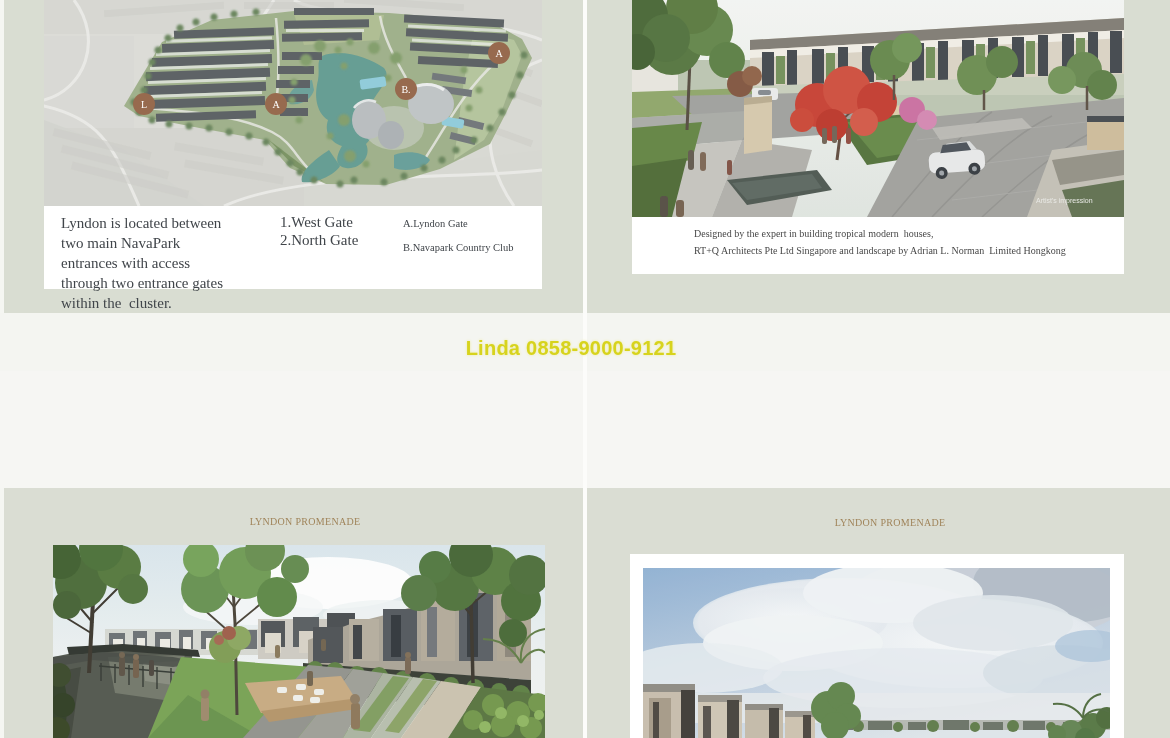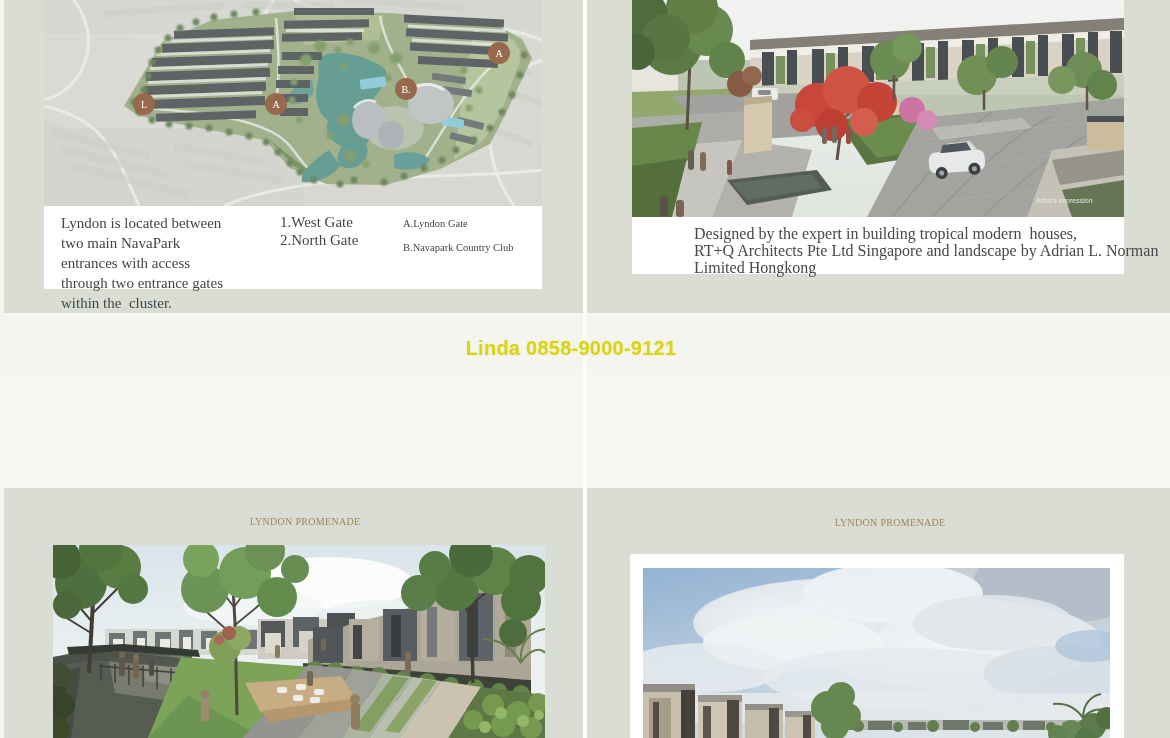--- a/index.html
+++ b/index.html
@@ -23,21 +23,21 @@
 <div class="abs" style="left:44px;top:206px;width:498px;height:83px;background:#ffffff"></div>
 
 <div class="abs" style="left:61px;top:213px;width:175px;font-size:15px;line-height:20px;color:#40454a">Lyndon is located between two main NavaPark entrances with access through two entrance gates within the&nbsp; cluster.</div>
 
 <div class="abs" style="left:280px;top:214px;font-size:15px;line-height:17.5px;color:#40454a">1.West Gate<br>2.North Gate</div>
 
 <div class="abs" style="left:403px;top:212px;font-size:10.5px;line-height:24px;color:#40454a">A.Lyndon Gate<br>B.Navapark Country Club</div>
 
 <div class="abs" style="left:632px;top:217px;width:492px;height:57px;background:#ffffff"></div>
 
-<div class="abs" style="left:694px;top:225px;font-size:16px;line-height:17px;color:#484848">Designed by the expert in building tropical modern&nbsp; houses,<br>RT+Q Architects Pte Ltd Singapore and landscape by Adrian L. Norman&nbsp; Limited Hongkong</div>
+<div class="abs" style="left:694px;top:225px;font-size:10px;line-height:17px;color:#484848">Designed by the expert in building tropical modern&nbsp; houses,<br>RT+Q Architects Pte Ltd Singapore and landscape by Adrian L. Norman&nbsp; Limited Hongkong</div>
 
 <div class="abs" style="left:0;top:338px;width:1142px;text-align:center;font-family:'Liberation Sans',sans-serif;font-weight:bold;font-size:20px;line-height:20px;letter-spacing:0.25px;color:#d7d31d;text-shadow:0 0 3px #eeeb9a">Linda 0858-9000-9121</div>
 
 <div class="abs" style="left:155px;top:517px;width:300px;text-align:center;font-size:10px;line-height:10px;letter-spacing:0.3px;color:#a0845a">LYNDON PROMENADE</div>
 
 <div class="abs" style="left:740px;top:518px;width:300px;text-align:center;font-size:10px;line-height:10px;letter-spacing:0.3px;color:#a0845a">LYNDON PROMENADE</div>
 
 <div class="abs" style="left:630px;top:554px;width:494px;height:184px;background:#ffffff"></div>
 
 <div class="abs" style="left:44px;top:0;width:498px;height:206px;background:#d7d7d2;filter:blur(0.5px)" id="photo1">

